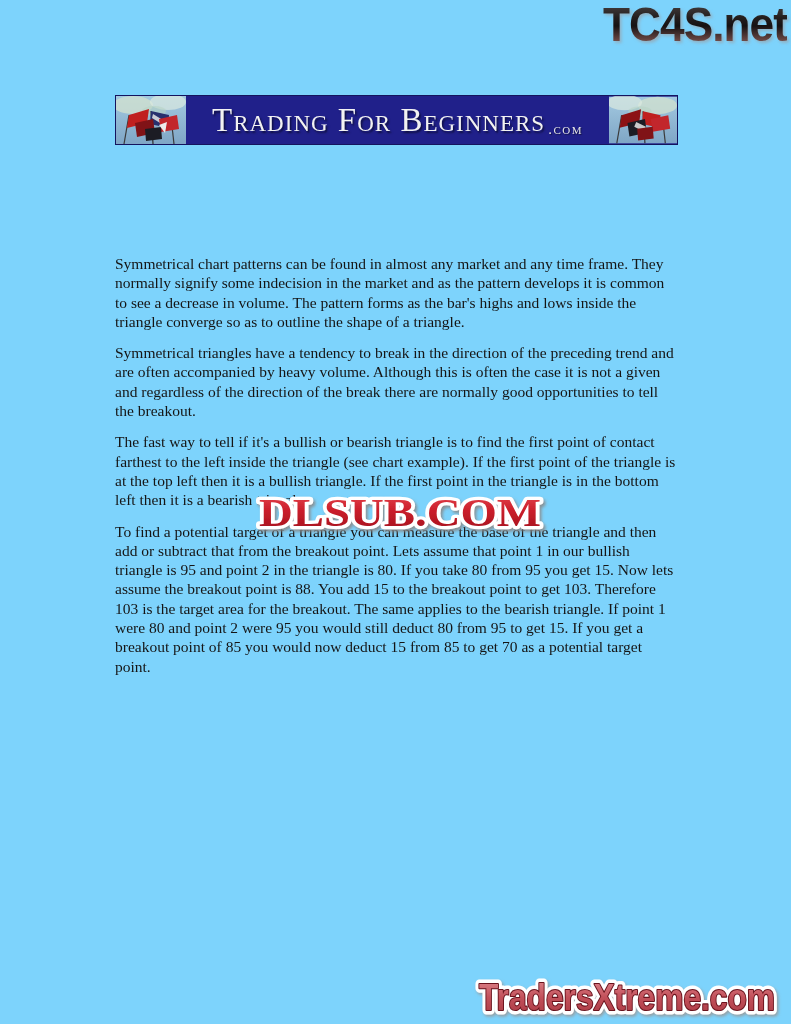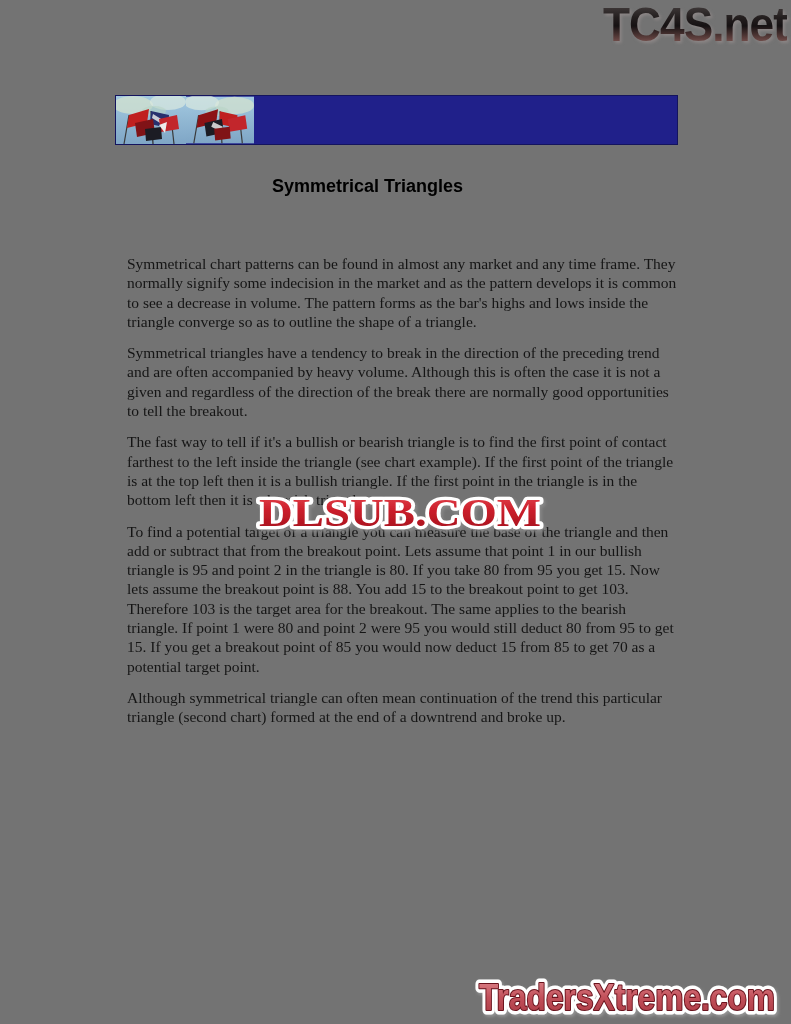--- a/index.html
+++ b/index.html
@@ -1,16 +1,16 @@
 <!DOCTYPE html>
 <html><head>
 <meta charset="utf-8">
 <style>
   html,body{margin:0;padding:0;background:#ffffff;}
-  .page{position:relative;width:791px;height:1024px;background:#737373;overflow:hidden;
+  .page{position:relative;width:791px;height:1024px;background:#7dd3fc;overflow:hidden;
         font-family:"Liberation Serif",serif;}
 
   
   .tc4s{position:absolute;top:1px;right:4px;
         font-family:"Liberation Sans",sans-serif;font-weight:bold;
         font-size:48px;line-height:48px;letter-spacing:-1px;
         transform:scaleX(0.92);transform-origin:right top;
         background:linear-gradient(180deg,#4d4646 0%,#241f1f 34%,#161213 52%,#5f403e 78%,#9a6d68 100%);
         -webkit-background-clip:text;background-clip:text;color:transparent;
         filter:drop-shadow(2px 2px 1.5px rgba(160,150,150,0.55));}
@@ -28,21 +28,21 @@
               font-size:15px;color:#e6e6e6;align-self:flex-end;
               padding-bottom:6px;margin-left:3px;letter-spacing:1.5px;
               text-shadow:1px 1px 1px rgba(0,0,0,0.5);}
 
   
   .doc-title{position:absolute;left:85px;top:176px;width:565px;margin:0;
              text-align:center;font-family:"Liberation Sans",sans-serif;
              font-weight:bold;font-size:18px;color:#000;}
   .body-text{position:absolute;left:115px;top:254px;width:563px;
              font-size:15.5px;line-height:19.3px;color:#151515;}
-  .body-text p{margin:0 0 12px 12px;}
+  .body-text p{margin:0 0 12px 0;}
 
   
   .watermark-svg{position:absolute;left:250px;top:486px;}
   .footer-svg{position:absolute;left:462px;top:974px;}
   svg text{user-select:none;}
 </style>
 </head>
 <body>
 
 <div class="page">
@@ -68,48 +68,50 @@
         <path d="M13,19 L33,13 L31,27 L11,32 Z" fill="#c0201f"></path>
         <path d="M35,15 L53,19 L52,32 L34,28 Z" fill="#28306e"></path>
         <path d="M37,18 L50,26 L49,30 L36,22 Z" fill="#e8e8e8" opacity="0.85"></path>
         <path d="M19,27 L37,23 L39,37 L21,41 Z" fill="#801317"></path>
         <path d="M43,23 L61,19 L63,33 L45,36 Z" fill="#c2262c"></path>
         <path d="M29,33 L45,31 L46,43 L30,45 Z" fill="#1c1c24"></path>
         <path d="M43,29 L51,26 L49,37 Z" fill="#ececec"></path>
       </g>
     </svg>
 
+    <div class="banner-center">
+      <span class="banner-title">Trading For Beginners</span>
+      <span class="banner-com">.com</span>
+    </div>
 
     <svg class="flags" width="68" height="48" viewBox="0 0 70 48" aria-hidden="true">
       <g>
         <rect width="70" height="48" fill="url(#skyGrad)"></rect>
         <ellipse cx="50" cy="9" rx="20" ry="9" fill="#cfe0d0" opacity="0.8"></ellipse>
         <ellipse cx="16" cy="6" rx="18" ry="8" fill="#dce9df" opacity="0.7"></ellipse>
         <ellipse cx="32" cy="15" rx="12" ry="5" fill="#b8d4c4" opacity="0.6"></ellipse>
         <line x1="13" y1="19" x2="8" y2="48" stroke="#3a3a3a" stroke-width="1.2"></line>
         <line x1="35" y1="15" x2="37" y2="48" stroke="#333333" stroke-width="1.2"></line>
         <line x1="55" y1="21" x2="58" y2="48" stroke="#3a3a3a" stroke-width="1.2"></line>
         <path d="M13,19 L33,13 L31,27 L11,32 Z" fill="#8c1215"></path>
         <path d="M35,15 L53,19 L52,32 L34,28 Z" fill="#c0201f"></path>
         <path d="M19,27 L37,23 L39,37 L21,41 Z" fill="#1c1c24"></path>
         <path d="M28,26 L38,31 L36,36 L26,31 Z" fill="#e8e8e8" opacity="0.85"></path>
         <path d="M43,23 L61,19 L63,33 L45,36 Z" fill="#c2262c"></path>
         <path d="M29,33 L45,31 L46,43 L30,45 Z" fill="#801317"></path>
       </g>
     </svg>
   </div>
 
-  <h1 class="doc-title">Symmetrical Triangles</h1>
 
   <div class="body-text">
     <p>Symmetrical chart patterns can be found in almost any market and any time frame. They normally signify some indecision in the market and as the pattern develops it is common to see a decrease in volume. The pattern forms as the bar's highs and lows inside the triangle converge so as to outline the shape of a triangle.</p>
     <p>Symmetrical triangles have a tendency to break in the direction of the preceding trend and are often accompanied by heavy volume. Although this is often the case it is not a given and regardless of the direction of the break there are normally good opportunities to tell the breakout.</p>
     <p>The fast way to tell if it's a bullish or bearish triangle is to find the first point of contact farthest to the left inside the triangle (see chart example). If the first point of the triangle is at the top left then it is a bullish triangle. If the first point in the triangle is in the bottom left then it is a bearish triangle.</p>
     <p>To find a potential target of a triangle you can measure the base of the triangle and then add or subtract that from the breakout point. Lets assume that point 1 in our bullish triangle is 95 and point 2 in the triangle is 80. If you take 80 from 95 you get 15. Now lets assume the breakout point is 88. You add 15 to the breakout point to get 103. Therefore 103 is the target area for the breakout. The same applies to the bearish triangle. If point 1 were 80 and point 2 were 95 you would still deduct 80 from 95 to get 15. If you get a breakout point of 85 you would now deduct 15 from 85 to get 70 as a potential target point.</p>
-    <p>Although symmetrical triangle can often mean continuation of the trend this particular triangle (second chart) formed at the end of a downtrend and broke up.</p>
   </div>
 
   <svg class="watermark-svg" width="300" height="52" viewBox="0 0 300 52">
     <defs>
       <linearGradient id="wmGrad" x1="0" y1="0" x2="0" y2="1">
         <stop offset="0" stop-color="#ea4a52"></stop>
         <stop offset="0.45" stop-color="#cb1f2b"></stop>
         <stop offset="1" stop-color="#9e0f1a"></stop>
       </linearGradient>
       <filter id="wmShadow" x="-20%" y="-20%" width="140%" height="140%">

